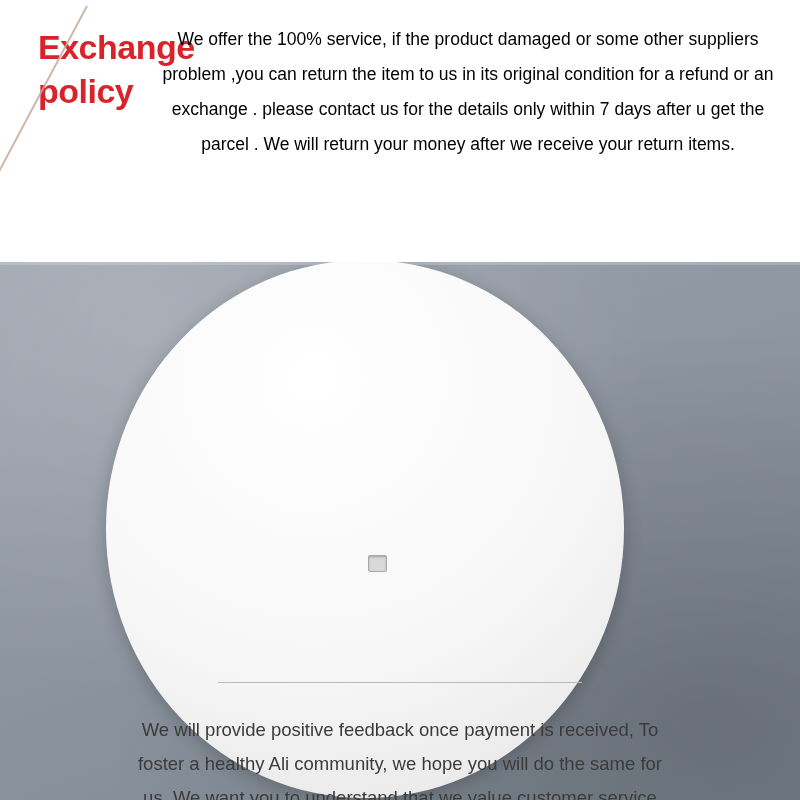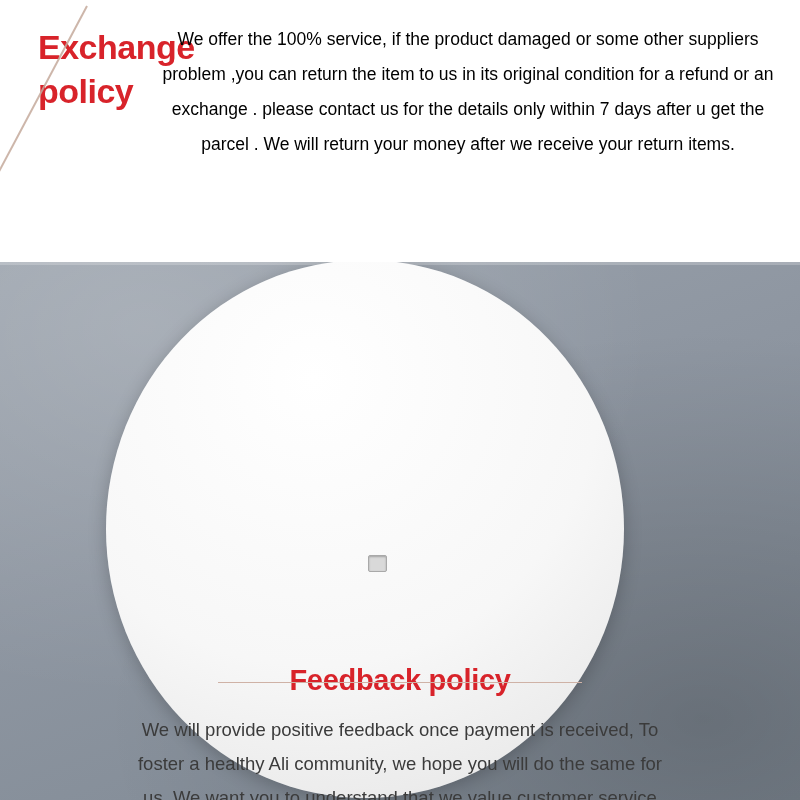--- a/index.html
+++ b/index.html
@@ -170,20 +170,19 @@
   </section>
 
   <section class="photo-area">
     <div class="backdrop-seam"></div>
 
     <div class="plate">
       <div class="plate-hole hole-top"></div>
 
     </div>
 
-    <h2 class="feedback-title">Feedback policy</h2>
 
     <div class="feedback-rule"></div>
 
     <p class="feedback-body">We will provide positive feedback once payment is received, To foster a healthy Ali community, we hope you will do the same for us. We want you to understand that we value customer service tremendously. If you have any dissatisfaction, please give us the opportunity to resolve the problem for you before leave us a negative feedback. We are sure that there is always a solution.</p>
   </section>
 
 </div>
 
 </body></html>

